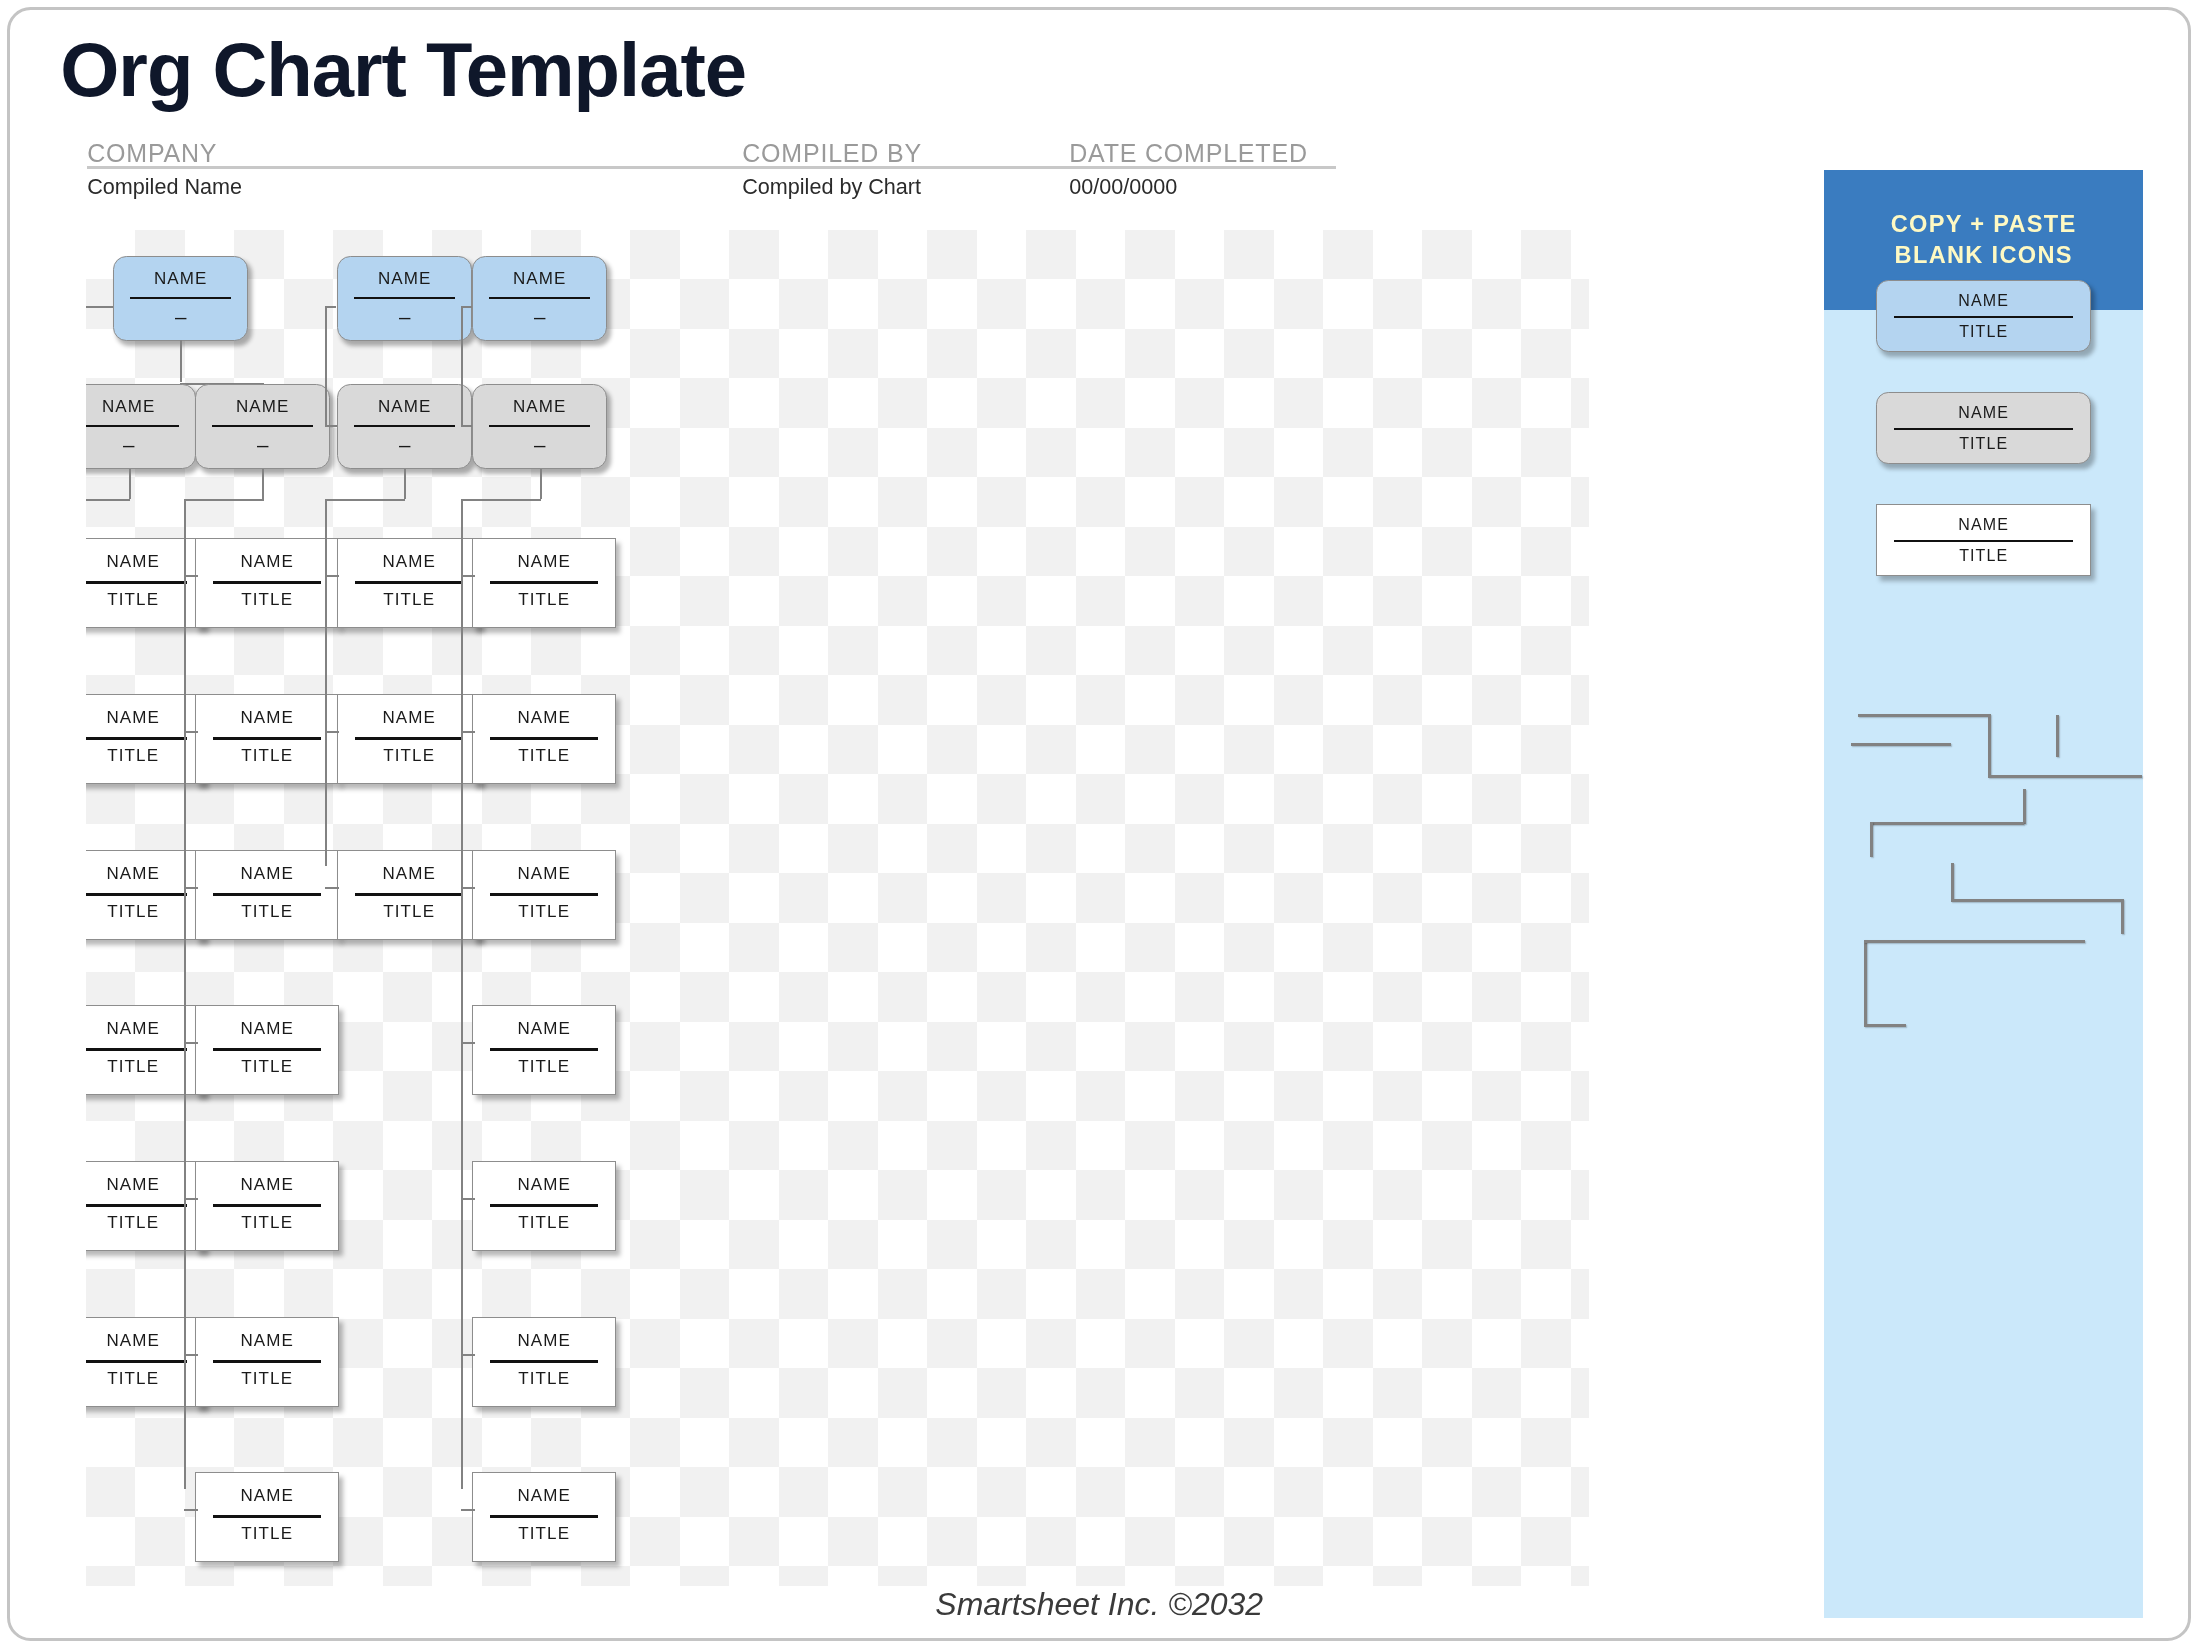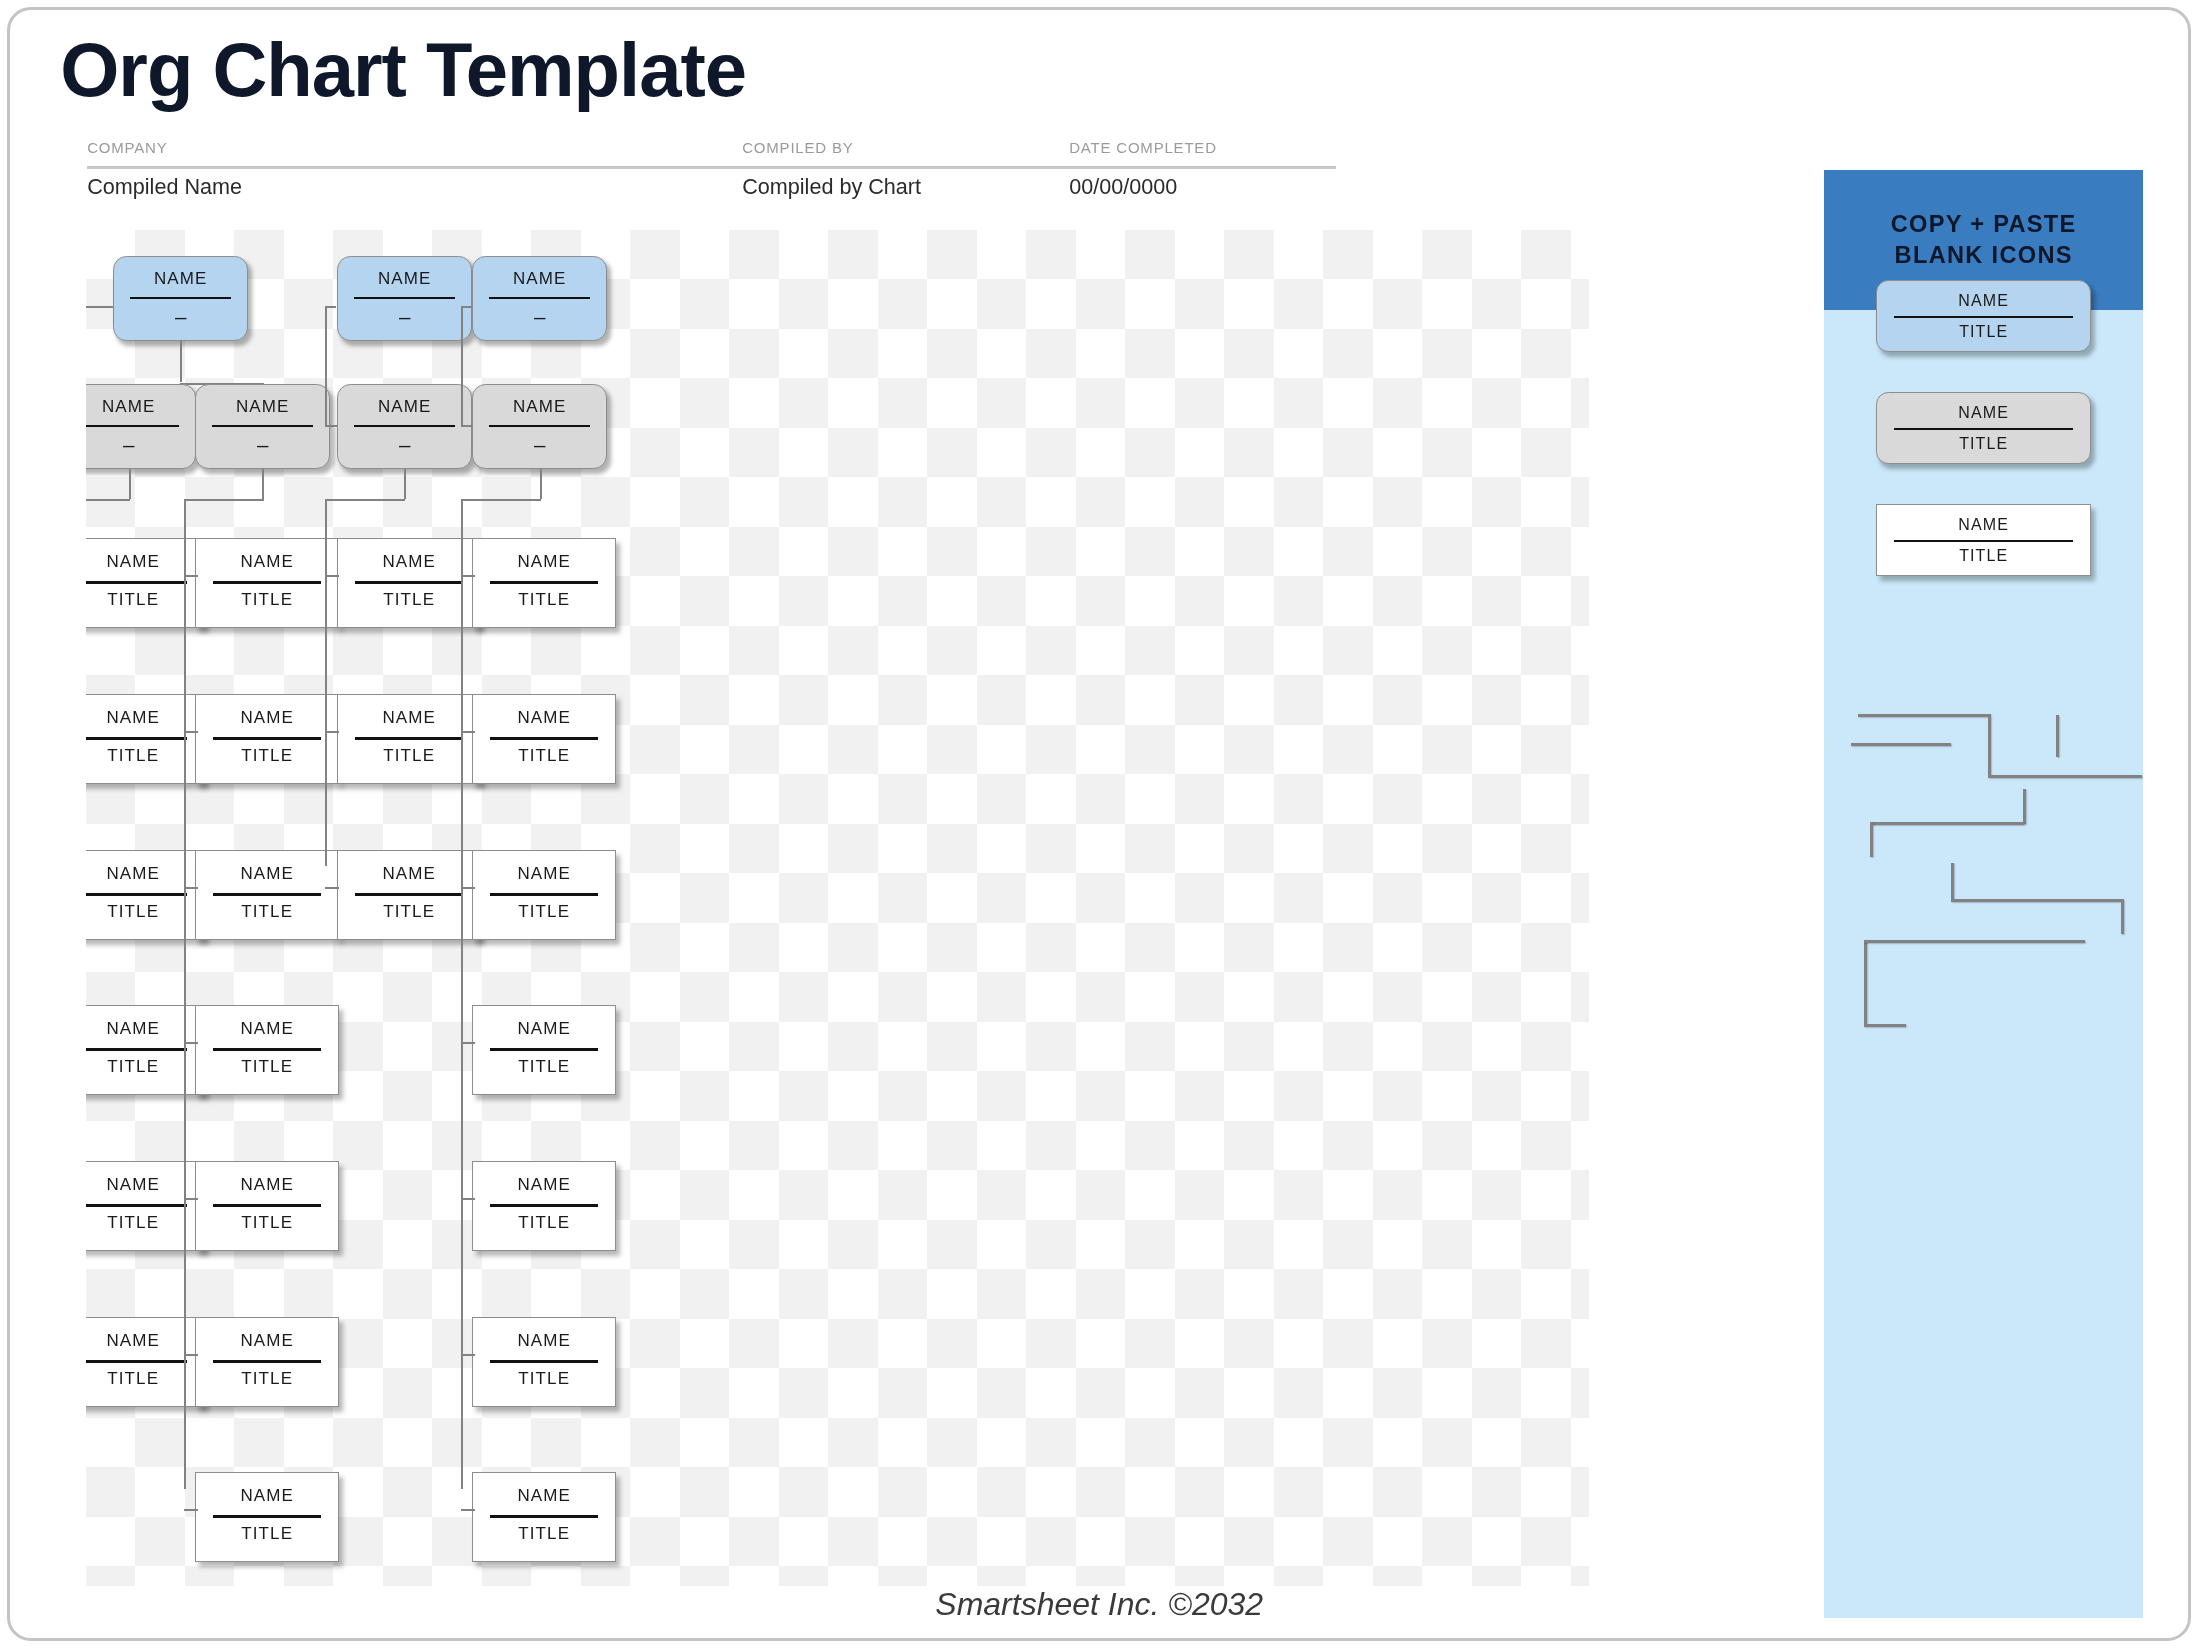--- a/index.html
+++ b/index.html
@@ -24,21 +24,21 @@
   #title{
     position:absolute; left:50px; top:19.5px;
     font-size:76px; font-weight:800; letter-spacing:-1px;
     color:#0f172a; line-height:1.05; white-space:nowrap;
   }
   #meta{
     position:absolute; left:77px; top:129px; width:1249px; height:67px;
   }
   .meta-col{position:absolute; top:0;}
   .meta-lbl{
-    font-size:15px; letter-spacing:0.8px; color:#9a9a9a; font-weight:400;
+    font-size:25px; letter-spacing:0.8px; color:#9a9a9a; font-weight:400;
     white-space:nowrap;
   }
   .meta-val{
     position:absolute; top:35px; font-size:21.6px; color:#2b2b2b; white-space:nowrap;
   }
   #meta-rule{
     position:absolute; left:77px; top:156px; width:1249px; height:2.6px;
     background:#c8c8c8;
   }
   .mc-company{left:0px;}
@@ -98,21 +98,21 @@
   .ln.v{width:1.5px;}
 
   
   #sidebar{
     position:absolute; left:1814px; top:160px;
     width:319px; height:1448px;
     background:#cbe8fa;
   }
   #sb-head{
     position:absolute; left:0; top:0; width:319px; height:140px;
-    background:#3a7cc0; color:#0f172a;
+    background:#3a7cc0; color:#fef9c3;
     display:flex; align-items:center; justify-content:center;
     text-align:center;
     font-size:23.6px; font-weight:700; letter-spacing:1.3px; line-height:1.32;
   }
   .sb-node{
     position:absolute; left:52px; width:215px; height:72px;
     box-sizing:border-box; border:1.5px solid #8d8d8d; text-align:center;
   }
   .sb-node .nm{
     position:absolute; left:0; right:0; top:16%;

